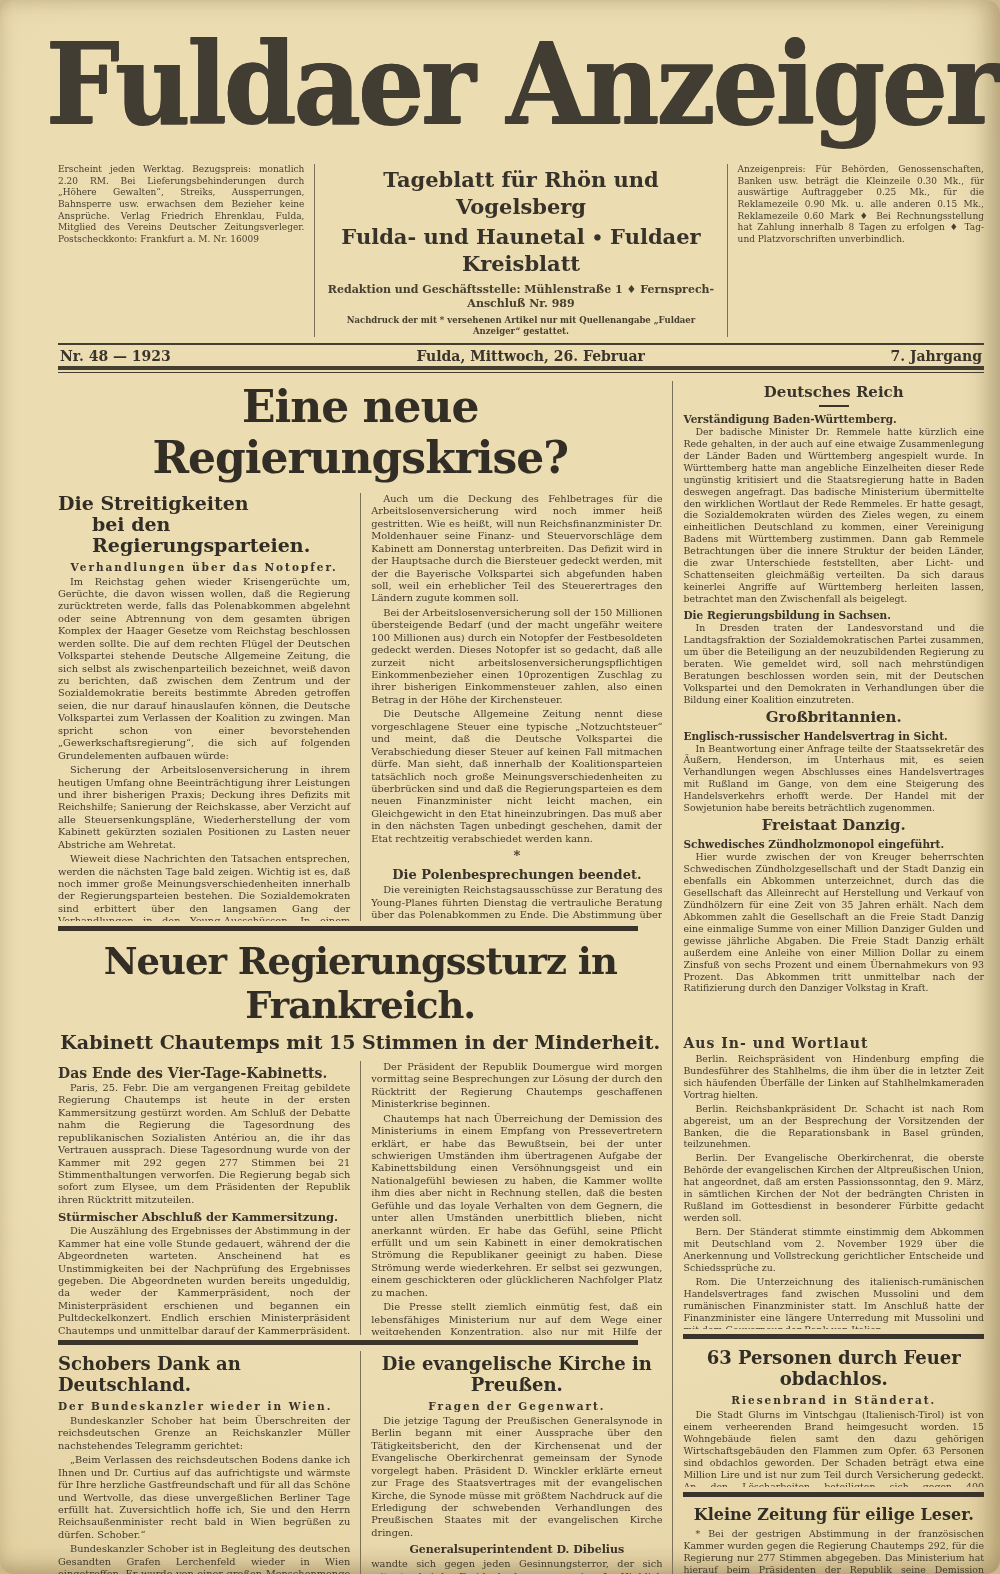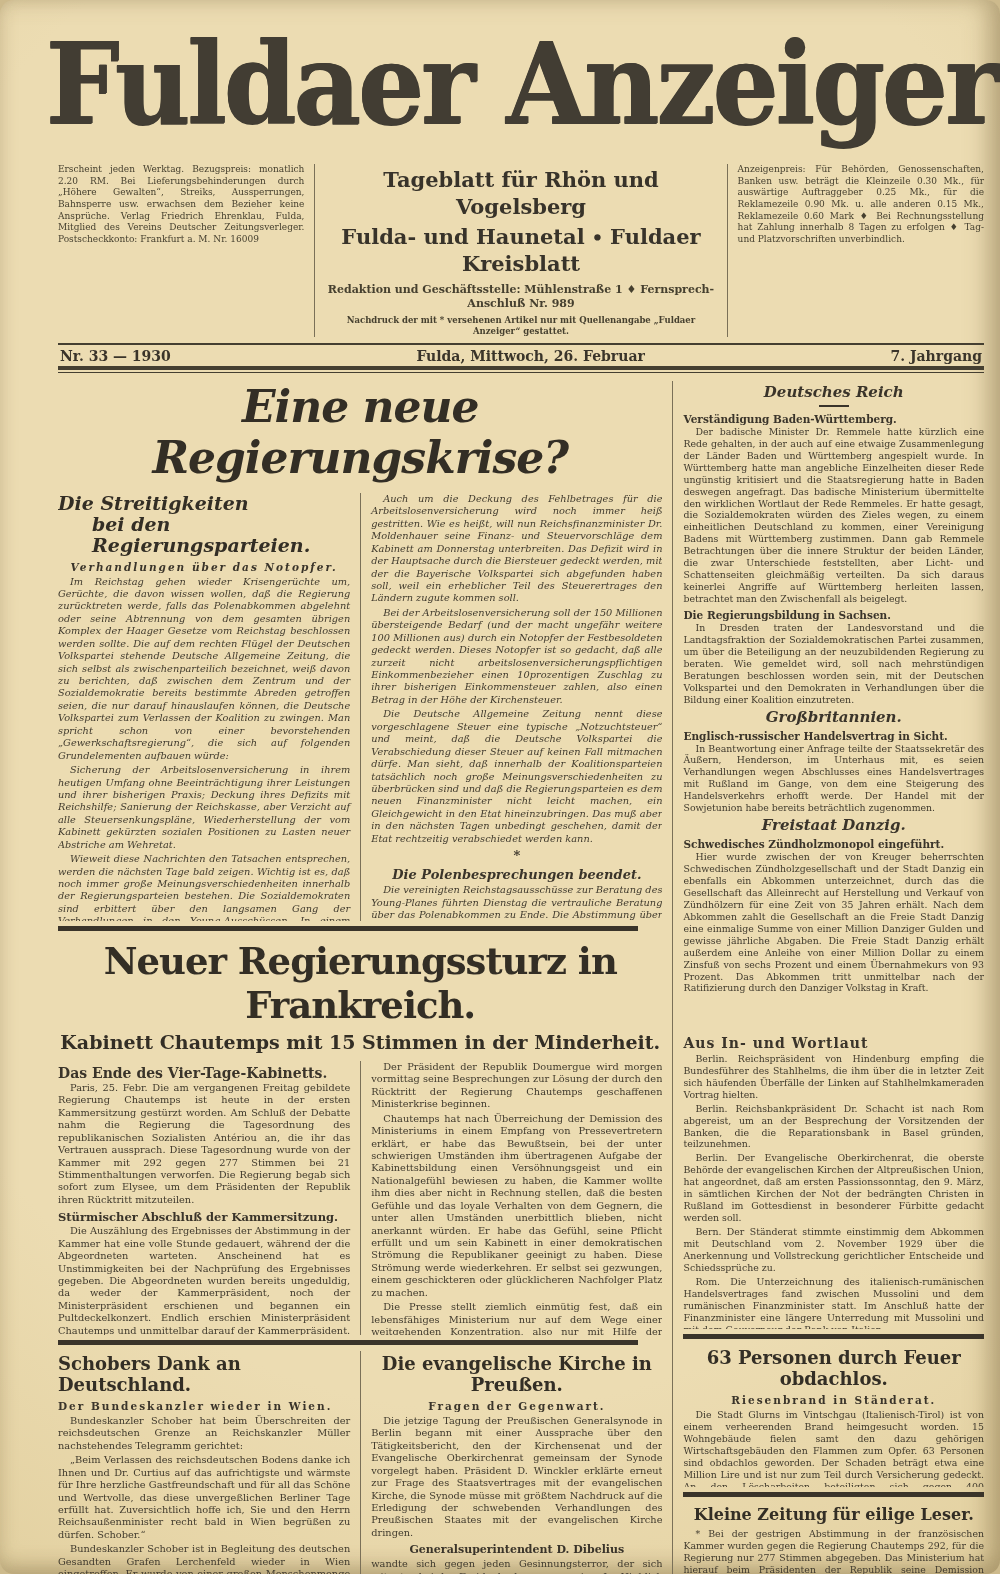--- a/index.html
+++ b/index.html
@@ -48,36 +48,36 @@
   .rule-thin{height:1px;background:#453f31;margin-top:2px;}
   
   .main{display:flex;margin-top:8px;}
   .main-left{width:66%;padding-right:10px;}
   .right-col{width:34%;border-left:1px solid #7a7058;padding-left:10px;box-sizing:border-box;}
   .twocol{display:flex;}
   .twocol .col{width:50%;box-sizing:border-box;overflow:hidden;}
   .twocol .col + .col{border-left:1px solid #7a7058;padding-left:10px;}
   .twocol .col:first-child{padding-right:10px;}
   .sec{overflow:hidden;}
-  .sec-lead{height:540px;font-style:italic;}
+  .sec-lead{height:540px;}
   .sec-france{height:398px;}
   .sec-bottom{height:300px;}
   .thick-rule{height:5px;background:#3a342a;margin:5px 0 6px 0;}
   .thick-rule.short{width:96%;}
   
   .h-lead{font-size:44px;font-weight:bold;text-align:center;margin:0 0 10px 0;color:#332e25;letter-spacing:-1px;}
   .h-france{font-size:37px;font-weight:bold;text-align:center;margin:2px 0 4px 0;color:#332e25;letter-spacing:-1px;}
   .h-france-sub{font-size:19px;font-weight:bold;text-align:center;margin:0 0 8px 0;color:#332e25;}
   .h-col{font-size:19px;font-weight:bold;line-height:1.1;margin:0;color:#332e25;}
   .h-col .l2{display:block;padding-left:34px;}
   .kicker{font-size:10.5px;font-weight:bold;letter-spacing:2px;text-align:center;margin:5px 0 3px 0;}
   .h-sec{font-size:18px;font-weight:bold;text-align:center;margin:2px 0 4px 0;color:#332e25;}
   .h-sub-c{font-size:13px;font-weight:bold;text-align:center;margin:4px 0 2px 0;}
   .h-rundschau{font-size:21px;font-weight:bold;text-align:center;margin:0;color:#332e25;}
-  .h-region{font-size:15px;font-weight:bold;text-align:center;margin:2px 0 0 0;font-style:italic;}
+  .h-region{font-size:15px;font-weight:bold;text-align:center;margin:2px 0 0 0;}
   .mini-rule{width:30px;height:2px;background:#3a342a;margin:4px auto 6px auto;}
   .h-item{font-size:10.5px;font-weight:bold;margin:4px 0 1px 0;}
   .h-ausland{font-size:14px;font-weight:bold;letter-spacing:1px;margin:6px 0 2px 0;}
   
   .bt{font-size:9.8px;line-height:1.27;text-align:justify;color:#403a2d;}
   .bt p{margin:0 0 2px 0;text-indent:12px;}
   .right-col .bt{font-size:9.4px;}
   .star{text-align:center;font-size:13px;font-weight:bold;margin:3px 0;}
   .kz-item{margin:0 0 5px 0;text-indent:10px;}
 </style>
@@ -96,21 +96,21 @@
       <div class="head-cell head-center">
         <div class="sub1">Tageblatt für Rhön und Vogelsberg</div>
         <div class="sub2">Fulda- und Haunetal ∙ Fuldaer Kreisblatt</div>
         <div class="redaktion">Redaktion und Geschäftsstelle: Mühlenstraße 1 ♦ Fernsprech-Anschluß Nr. 989</div>
         <div class="nachdruck">Nachdruck der mit * versehenen Artikel nur mit Quellenangabe „Fuldaer Anzeiger“ gestattet.</div>
       </div>
       <div class="head-cell head-right">Anzeigenpreis: Für Behörden, Genossenschaften, Banken usw. beträgt die Kleinzeile 0.30 Mk., für auswärtige Auftraggeber 0.25 Mk., für die Reklamezeile 0.90 Mk. u. alle anderen 0.15 Mk., Reklamezeile 0.60 Mark ♦ Bei Rechnungsstellung hat Zahlung innerhalb 8 Tagen zu erfolgen ♦ Tag- und Platzvorschriften unverbindlich.</div>
     </div>
 
     <div class="dateline">
-      <span>Nr. 33 — 1930</span>
+      <span>Nr. 48 — 1923</span>
       <span class="date">Fulda, Mittwoch, 26. Februar</span>
       <span>7. Jahrgang</span>
     </div>
     <div class="rule-heavy"></div>
     <div class="rule-thin"></div>
 
     <div class="main">
 
       <div class="main-left">
 

